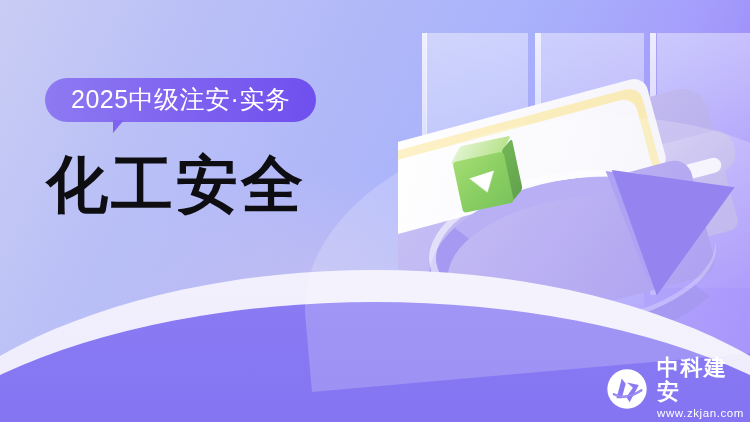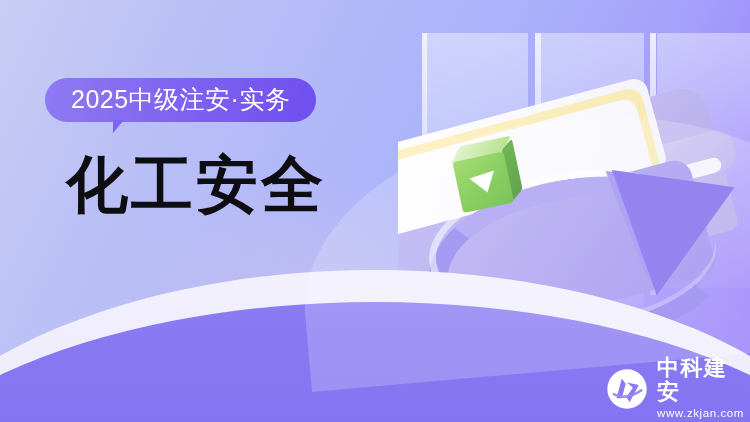--- a/index.html
+++ b/index.html
@@ -237,21 +237,20 @@
     left: 68px; bottom: -11px;
     width: 0; height: 0;
     border-left: 11px solid #7f63f0;
     border-bottom: 13px solid transparent;
   }
 
   .headline {
     position: absolute;
     left: 46px; top: 148px;
     width: 420px;
-    margin-left: 20px;
   }
   .hl-line {
     position: relative;
     font-family: "DejaVu Serif", "Liberation Serif", serif;
     font-weight: 700;
     font-size: 62px;
     line-height: 74px;
     color: #0d0d12;
     letter-spacing: 3px;
     white-space: nowrap;

